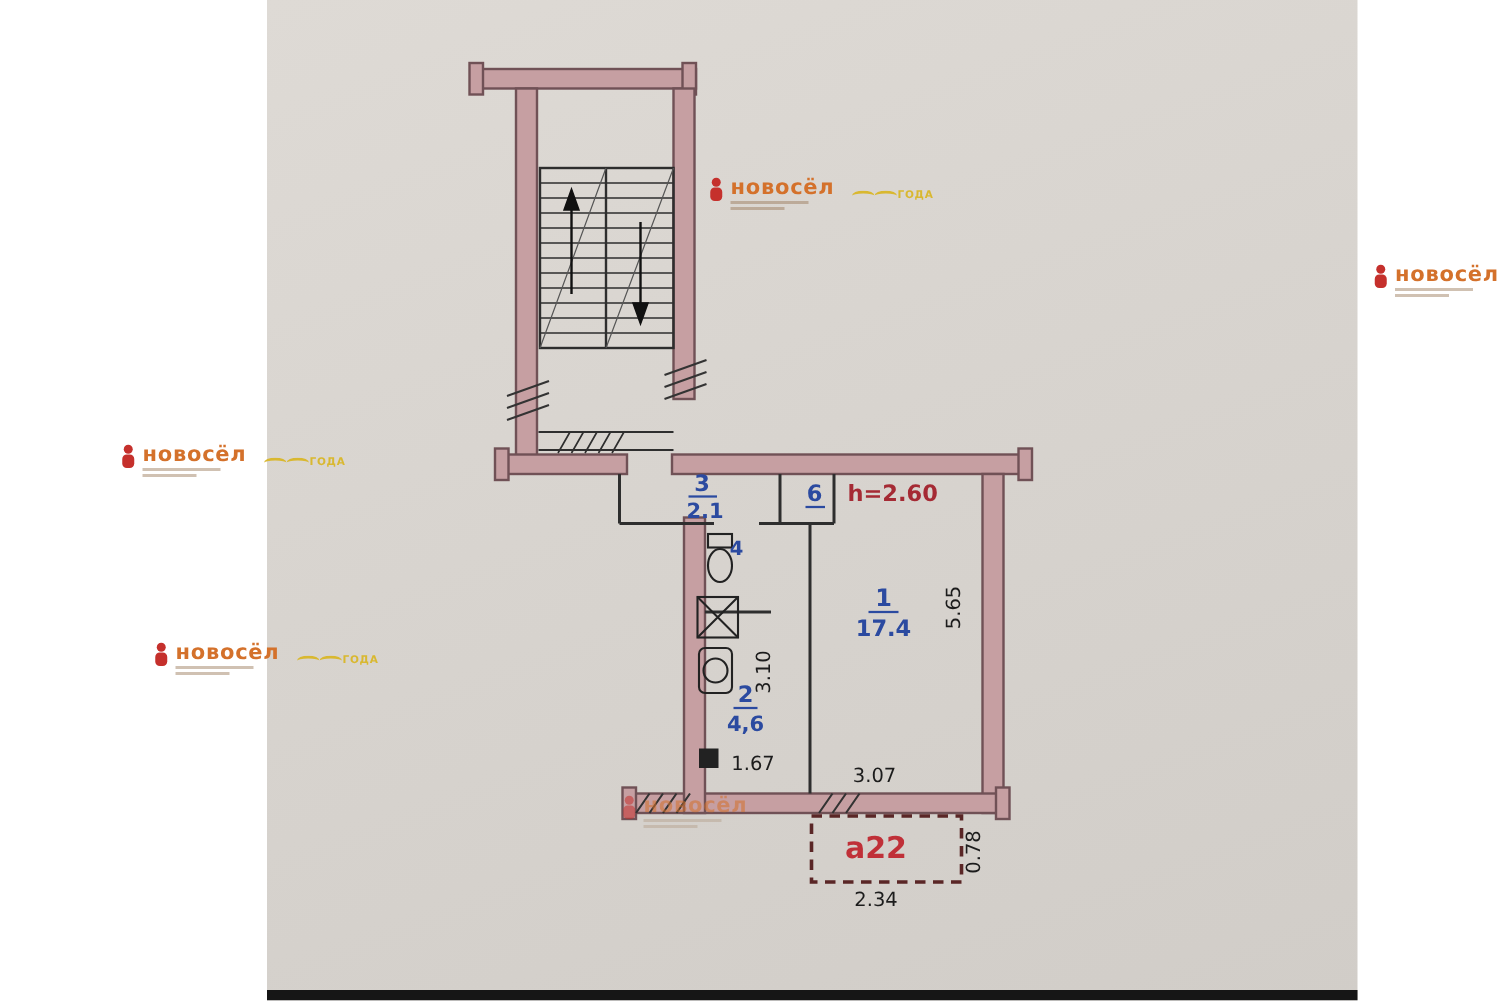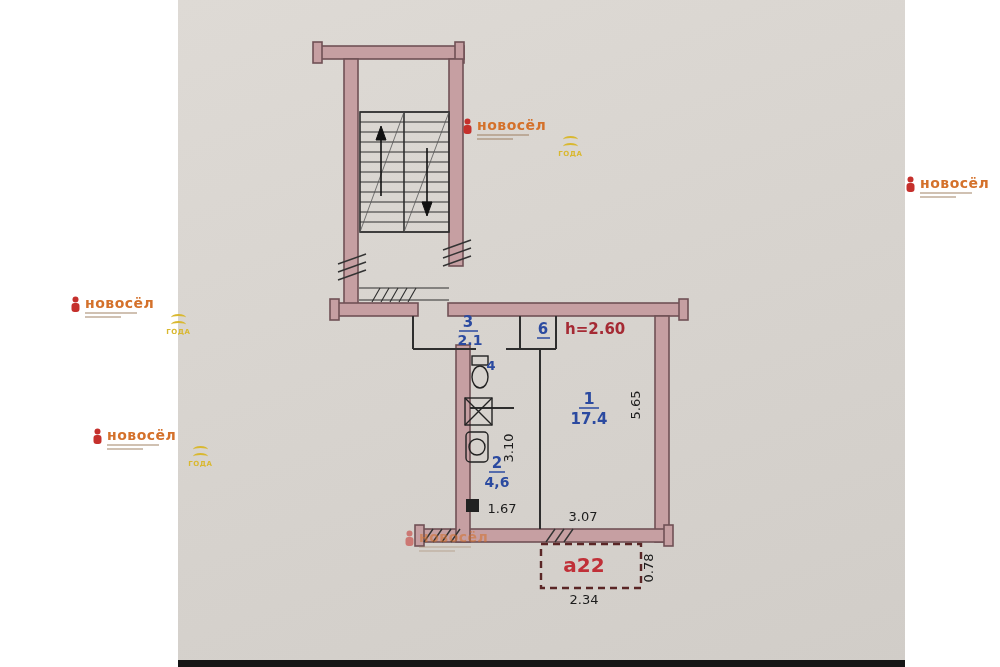--- a/index.html
+++ b/index.html
@@ -14,30 +14,31 @@
   }
   .film-edge{
     position:absolute;left:178px;bottom:0;width:727px;height:7px;
     background:#161616;
   }
   svg.plan{position:absolute;left:0;top:0;}
   
   .wm{
     position:absolute;display:flex;align-items:flex-start;gap:4px;
     pointer-events:none;
+    padding-left:10px;
   }
   .wm .brand-col{display:flex;flex-direction:column;}
   .wm-text{
     color:#d4712b;font-weight:bold;font-size:14px;line-height:14px;
     letter-spacing:.5px;
   }
   .wm-tag{margin-top:2px;display:flex;flex-direction:column;gap:2px;}
   .wm-tag i{display:block;width:52px;height:2px;background:rgba(150,118,85,.45);}
   .wm-tag i:last-child{width:36px;}
-  .wm-badge{display:flex;flex-direction:column;align-items:center;margin-left:8px;margin-top:18px;}
+  .wm-badge{display:flex;flex-direction:row;align-items:center;margin-left:8px;margin-top:8px;}
   .wm-badge .arc{display:block;width:15px;height:5px;border-top:2px solid #d9b830;border-radius:50%;}
   .wm-badge b{color:#d9b830;font-size:7px;line-height:8px;font-weight:bold;letter-spacing:.5px;}
   .wm-logo{display:block;}
   .wm.faint{opacity:.55;}
 </style>
 </head>
 <body>
 
 <div class="photo"></div>
 <div class="film-edge"></div>

